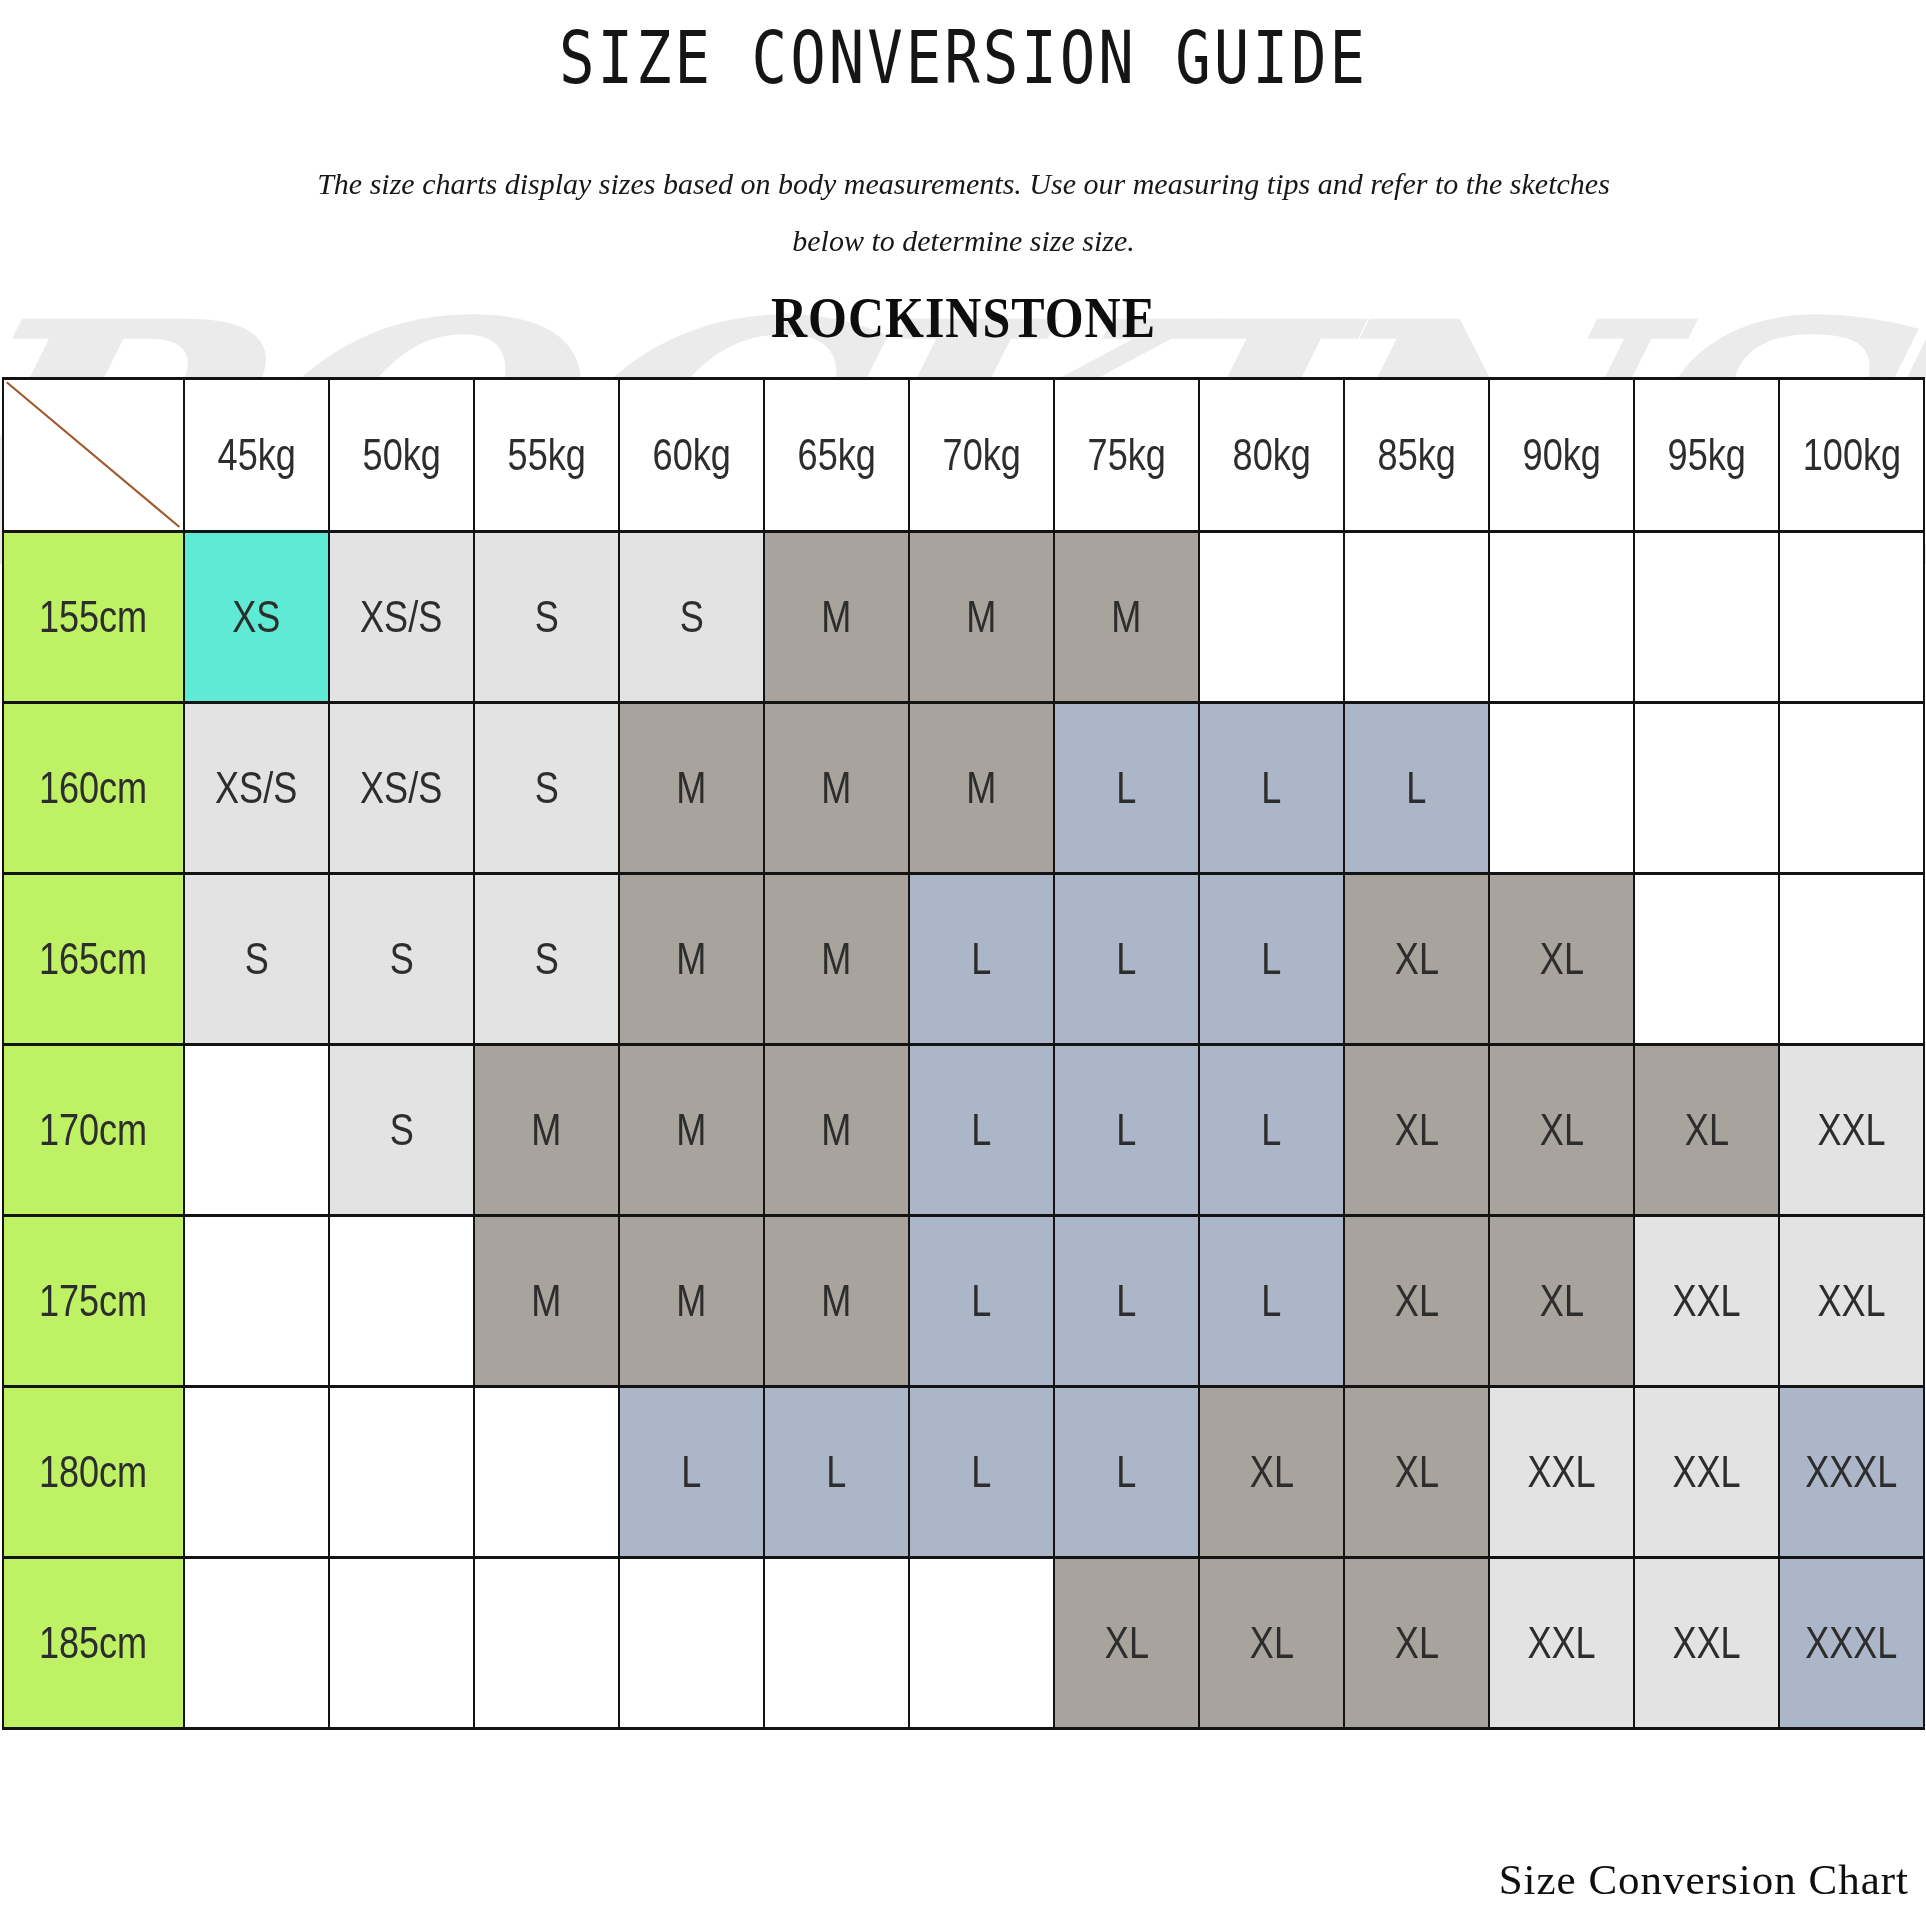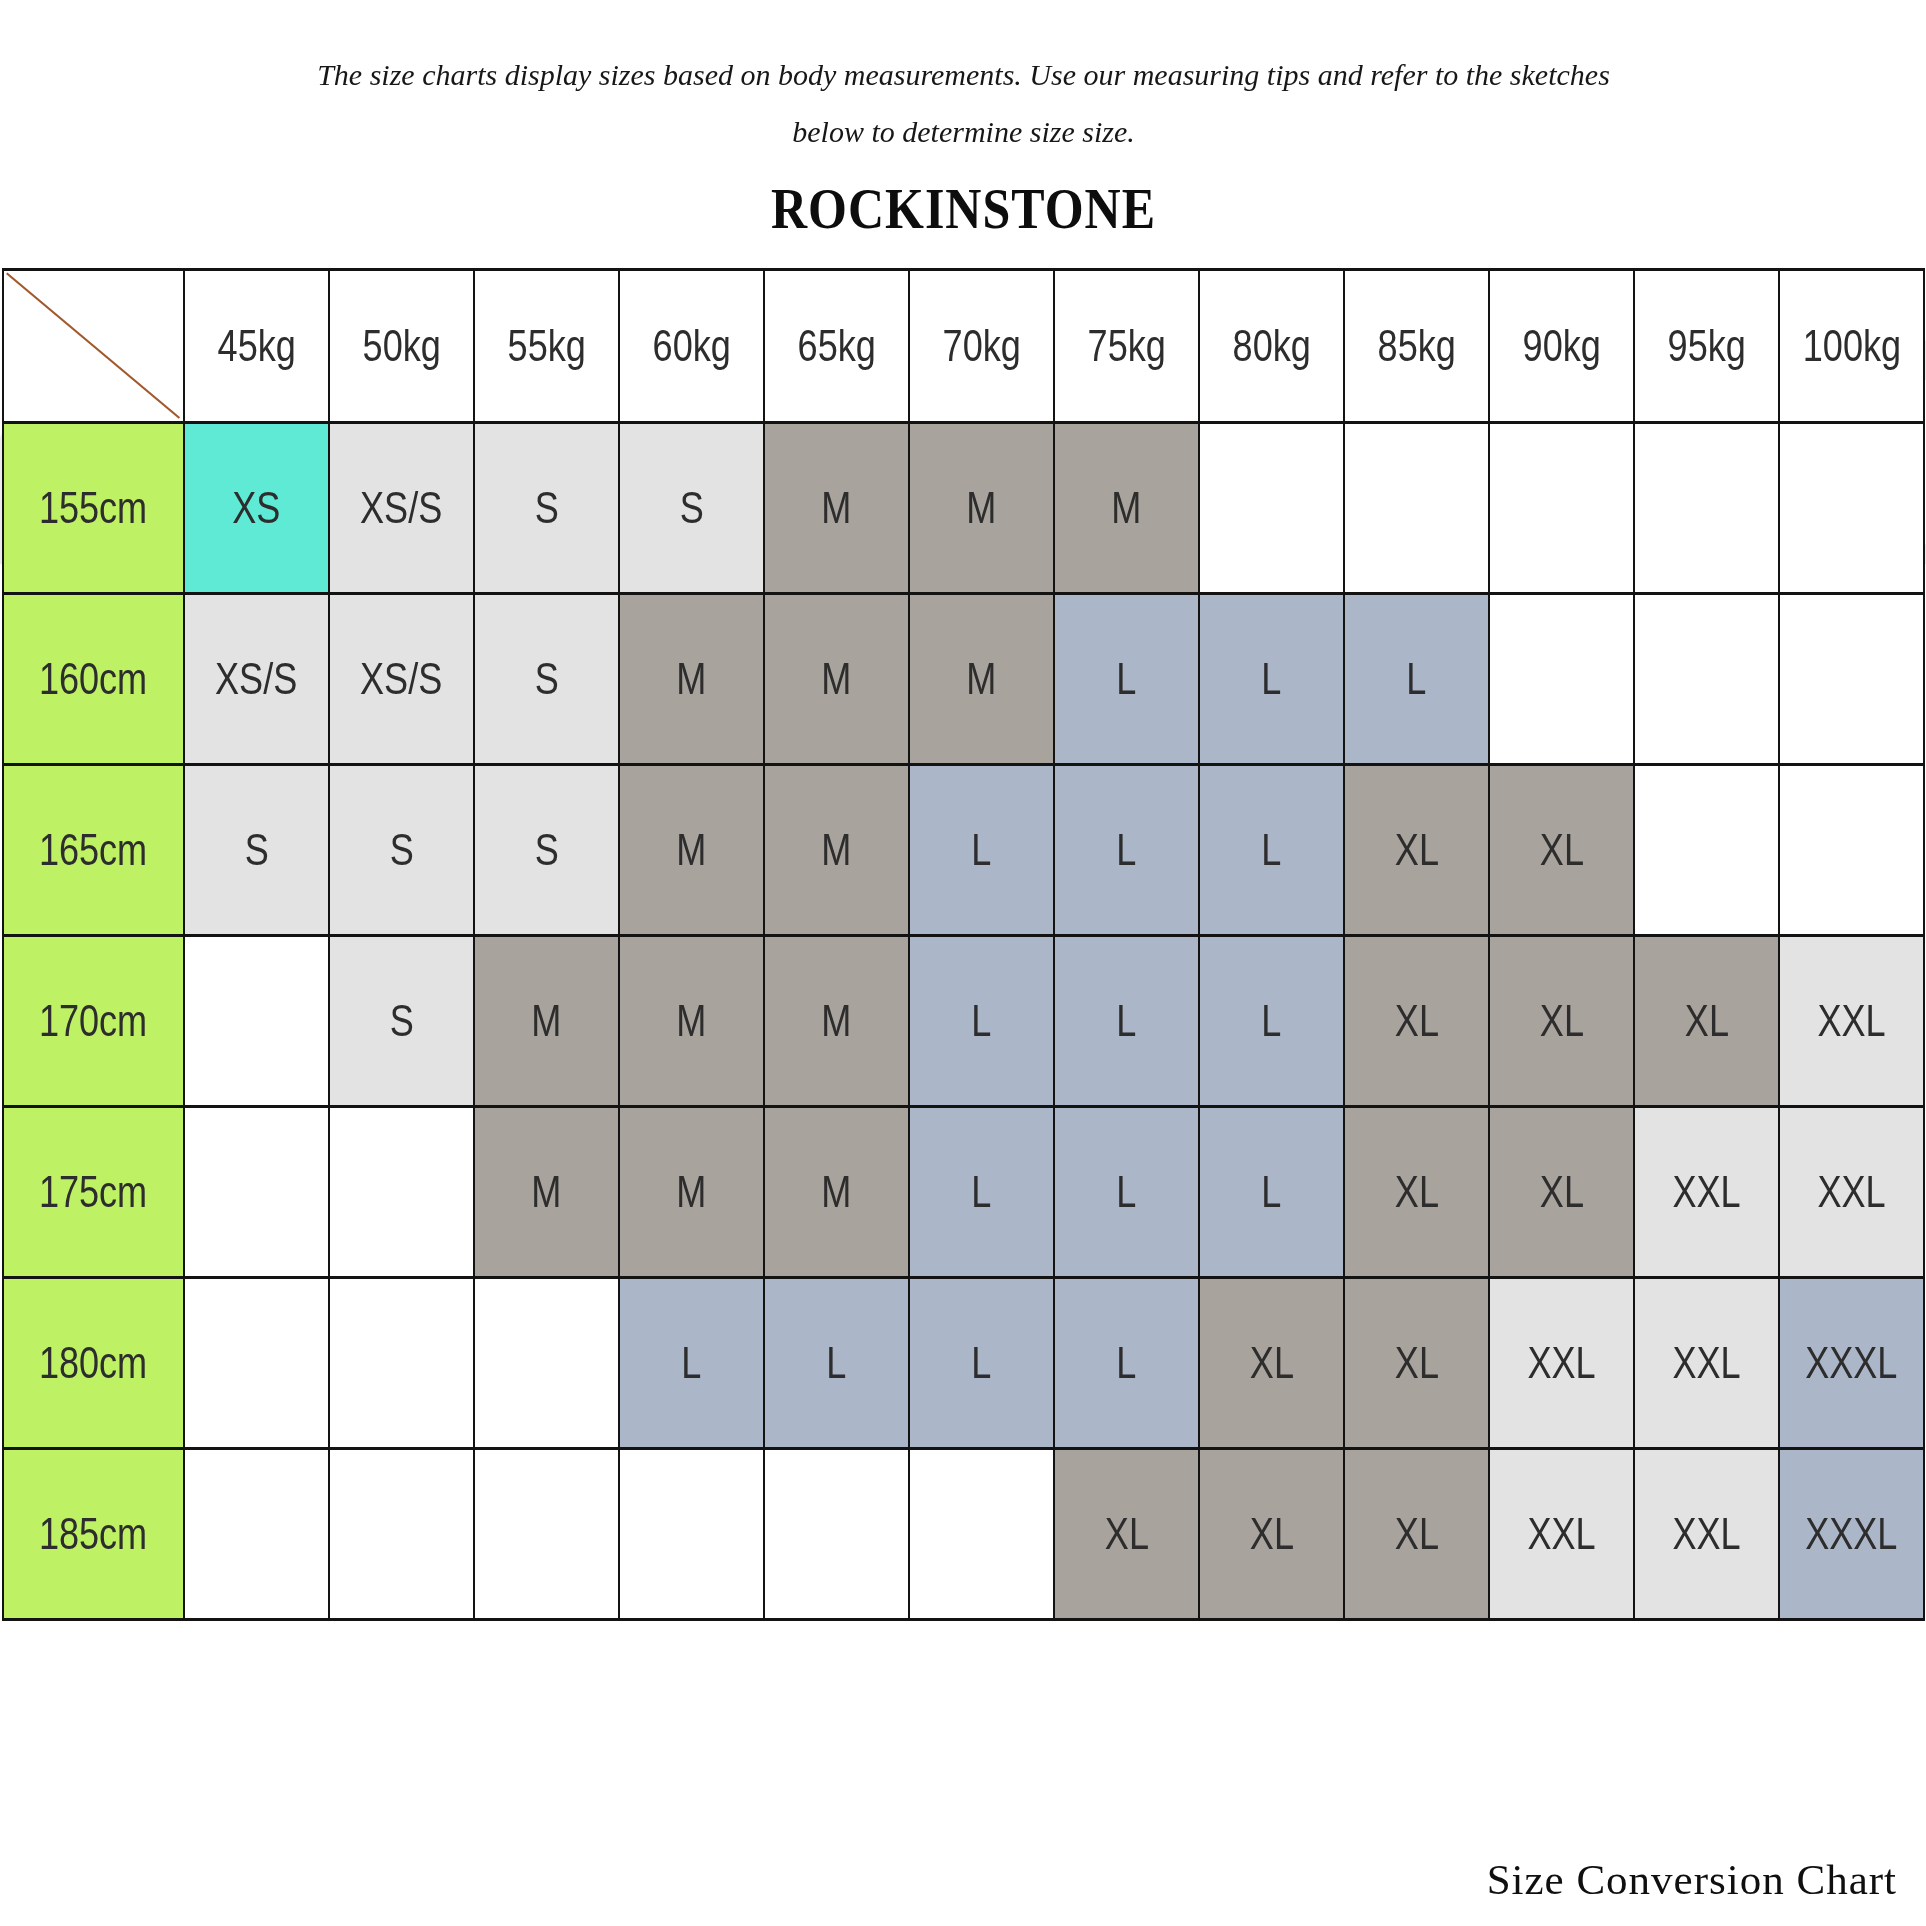--- a/index.html
+++ b/index.html
@@ -45,30 +45,33 @@
     padding:0;text-align:center;vertical-align:middle;
     font-size:44px;font-weight:normal;color:#2d2d2d;overflow:hidden;
   }
   table.size tr.hrow th{height:150px;background:#ffffff;}
   table.size tr.drow td,table.size tr.drow th{height:168px;}
   table.size .cd{display:inline-block;transform:scaleX(.82);transform-origin:center;white-space:nowrap;}
   th.corner{position:relative;background:#ffffff;}
   th.rowlab{background:#bef264;}
   
   .caption{
-    position:absolute;top:1855px;right:30px;z-index:1;
+    position:absolute;top:1855px;right:18px;z-index:1;
     font-family:"Liberation Serif",serif;font-size:43px;color:#0f0f0f;letter-spacing:1px;
   }
 </style>
 </head>
 <body>
 
 <div class="watermark">ROCKINSTONE</div>
 
 <div class="hdr">
+  <div class="title">
+    <span class="stretch">SIZE CONVERSION GUIDE</span>
+  </div>
   <div class="desc">
     <div>The size charts display sizes based on body measurements.  Use our measuring tips and refer to the sketches</div>
     <div>below to determine size size.</div>
   </div>
   <div class="brand">
     <span class="stretch">ROCKINSTONE</span>
   </div>
 </div>
 
 <table class="size">

